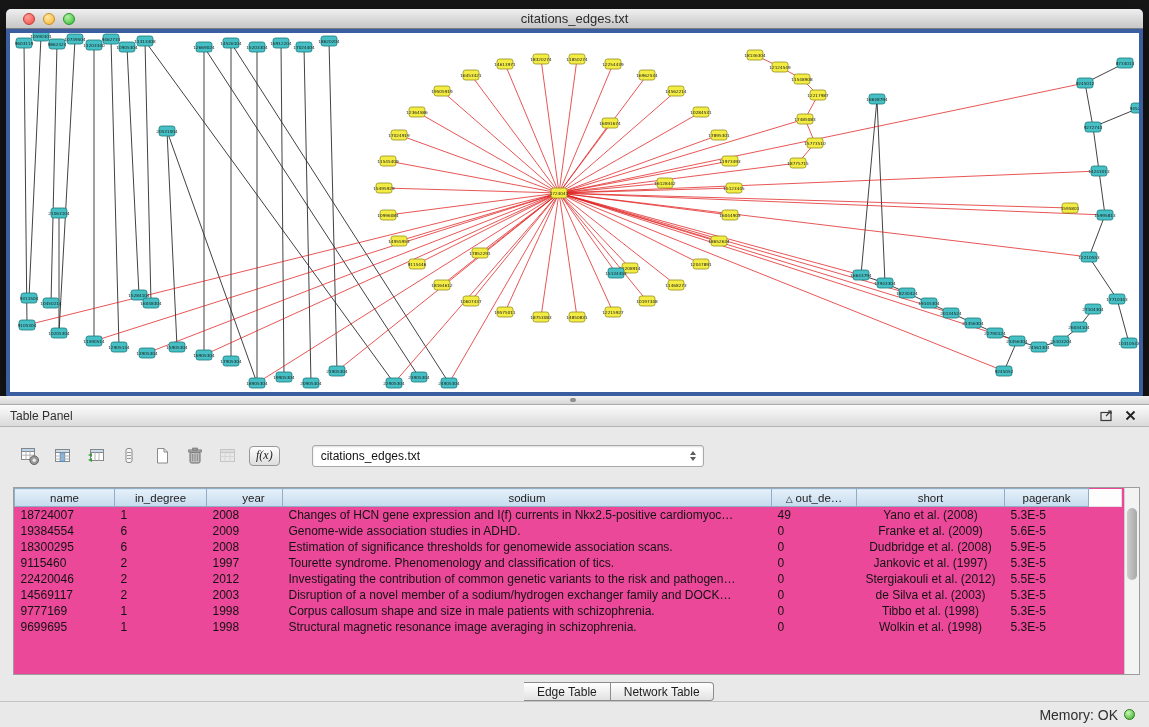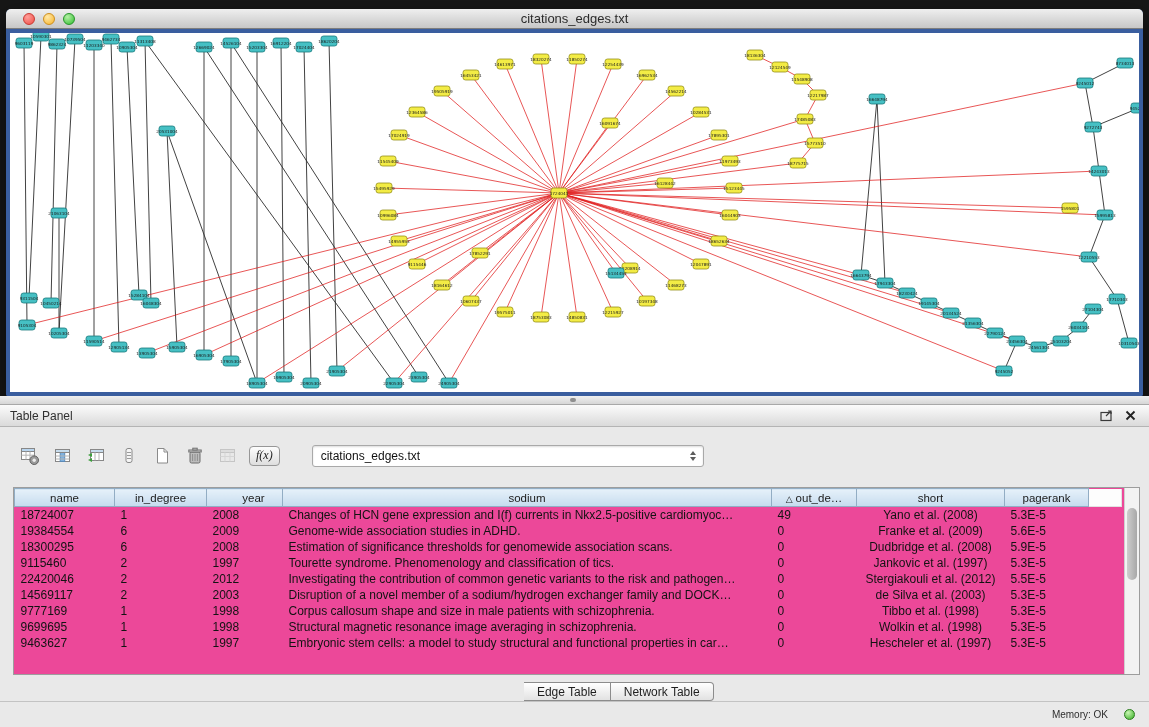--- a/index.html
+++ b/index.html
@@ -91,21 +91,21 @@
   .tabs { position:absolute; top:277px; left:0; width:100%; display:flex; justify-content:center; }
   .tab { font-size:12px; color:#1f1f1f; padding:0 13px; height:19px; line-height:18px;
     background:linear-gradient(#ffffff,#e2e2e2); border:1px solid #8c8c8c; border-left:none; }
   .tab:first-child { border-left:1px solid #8c8c8c; border-radius:4px 0 0 4px; }
   .tab:last-child  { border-radius:0 4px 4px 0;text-align:center; }
   .tab.active { background:linear-gradient(#8e8e8e,#585858); color:#fff; border-color:#4c4c4c;margin-top:48px; }
 
   .statusbar { position:absolute; bottom:0; left:0; width:100%; height:26px;
     border-top:1px solid #c3c3c3; display:flex; align-items:center;
     justify-content:flex-end; padding-right:14px; }
-  .mem-label { font-size:10px; color:#2e2e2e; margin-right:16px; }
+  .mem-label { font-size:14px; color:#2e2e2e; margin-right:6px; }
   .mem-dot { width:11px; height:11px; border-radius:50%;
     background:radial-gradient(circle at 35% 30%, #caf7b4, #35ad22); border:1px solid #2a7d1d; }
 </style>
 </head>
 <body>
 
 <div class="net-window">
   <div class="titlebar">
     <div class="traffic">
       <div class="light red"></div>
@@ -828,30 +828,20 @@
           <tr>
             <td class="c0">9699695</td>
             <td class="c1">1</td>
             <td class="c2">1998</td>
             <td class="c3">Structural magnetic resonance image averaging in schizophrenia.</td>
             <td class="c4">0</td>
             <td class="c5">Wolkin et al. (1998)</td>
             <td class="c6">5.3E-5</td>
             <td></td>
           </tr>
-          <tr>
-            <td class="c0">9463627</td>
-            <td class="c1">1</td>
-            <td class="c2">1997</td>
-            <td class="c3">Embryonic stem cells: a model to study structural and functional properties in car…</td>
-            <td class="c4">0</td>
-            <td class="c5">Hescheler et al. (1997)</td>
-            <td class="c6">5.3E-5</td>
-            <td></td>
-          </tr>
         </tbody>
     </table>
     <div class="vscroll">
       <div class="vthumb"></div>
     </div>
   </div>
 
   <div class="tabs" id="tabs">
       <div class="tab active">Node Table</div>
       <div class="tab">Edge Table</div>

